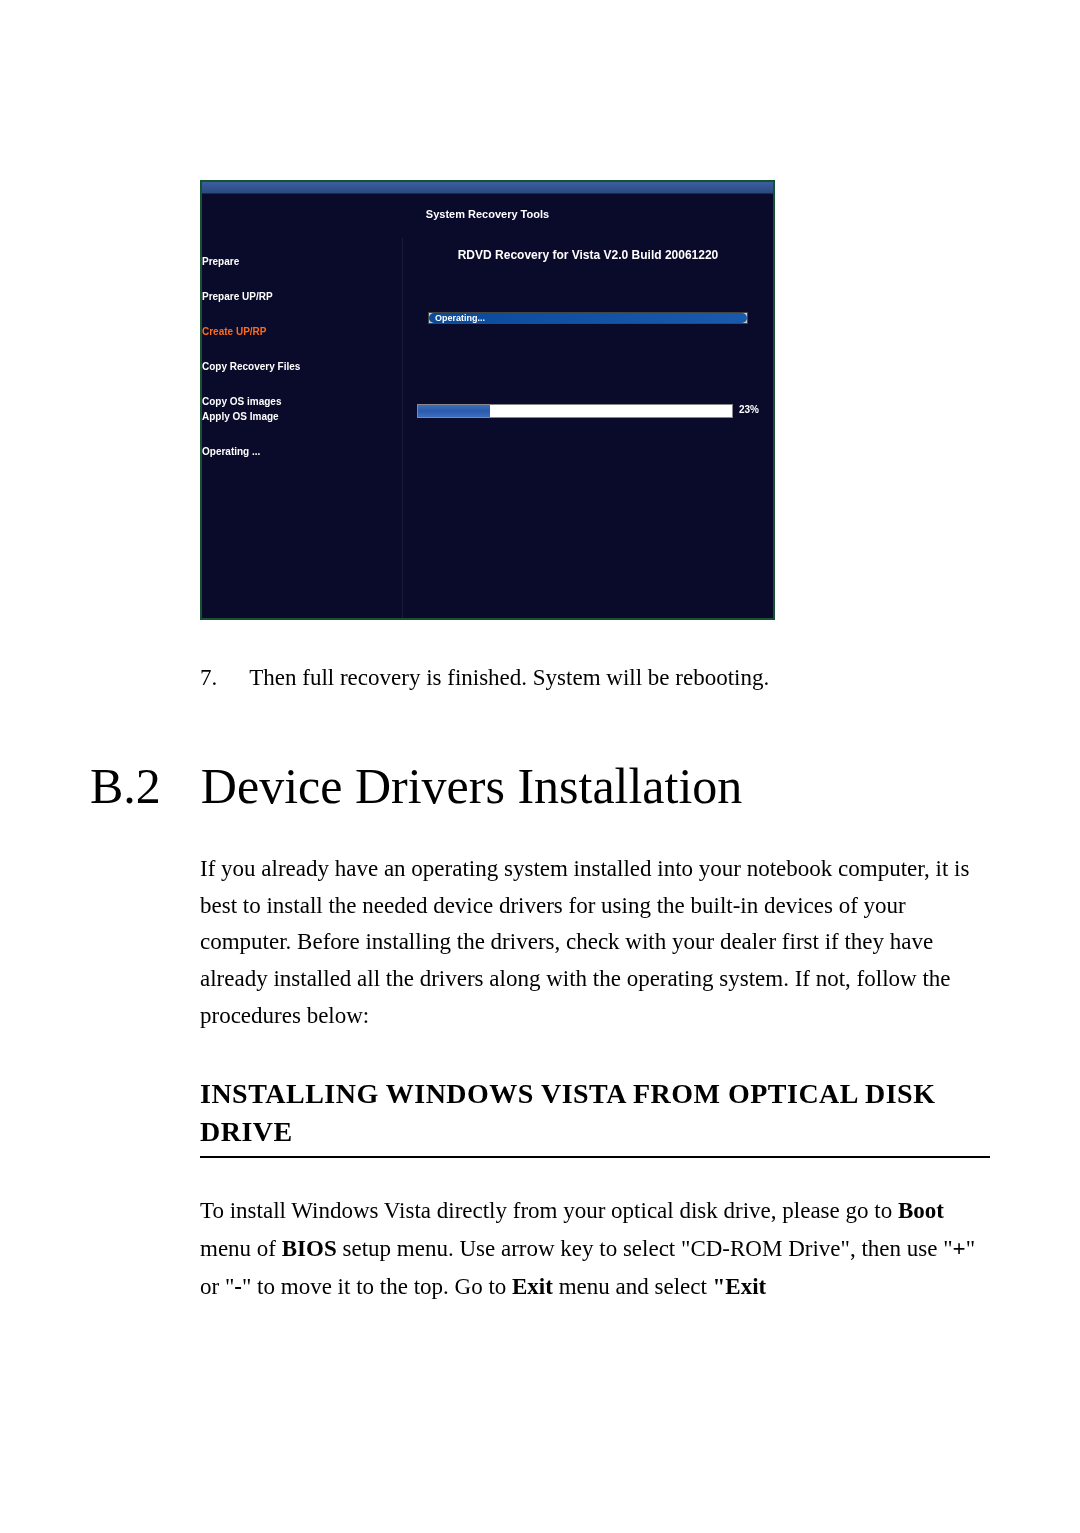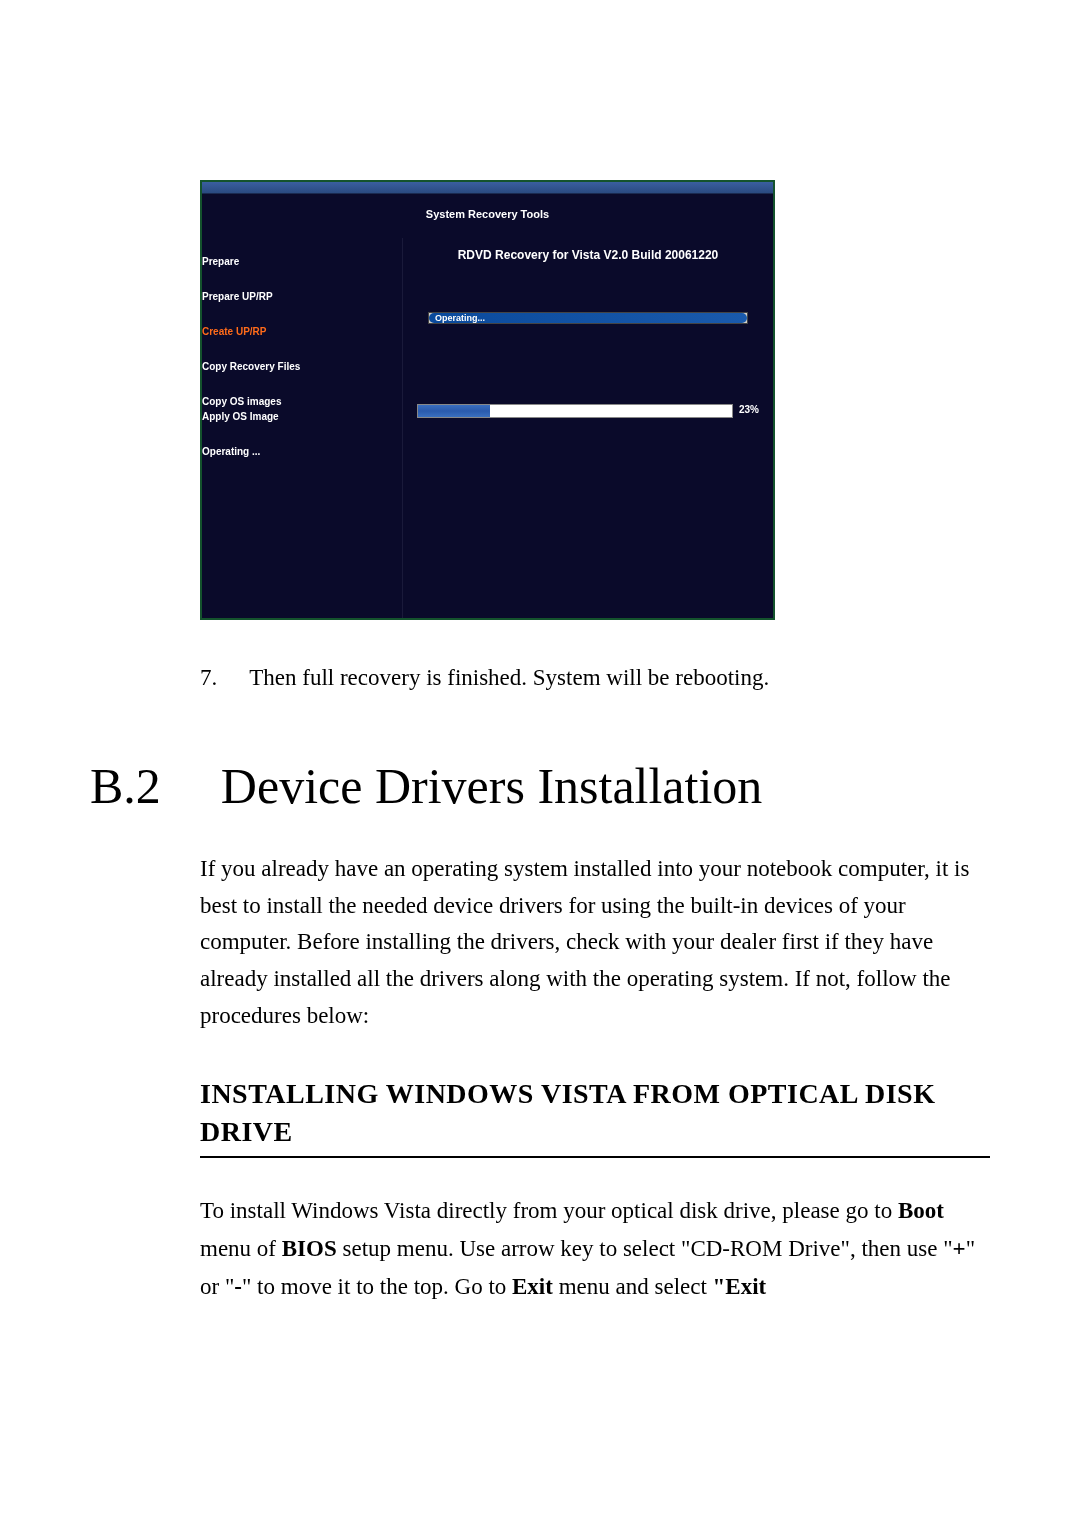--- a/index.html
+++ b/index.html
@@ -132,21 +132,21 @@
     line-height: 1.6;
     display: flex;
     gap: 32px;
   }
   .step-number {
     flex-shrink: 0;
   }
   .section-row {
     display: flex;
     align-items: baseline;
-    gap: 60px;
+    gap: 40px;
     margin-bottom: 36px;
     margin-top: 28px;
   }
   .section-num {
     font-size: 50px;
     font-weight: 400;
   }
   .section-title {
     font-size: 50px;
     font-weight: 400;

